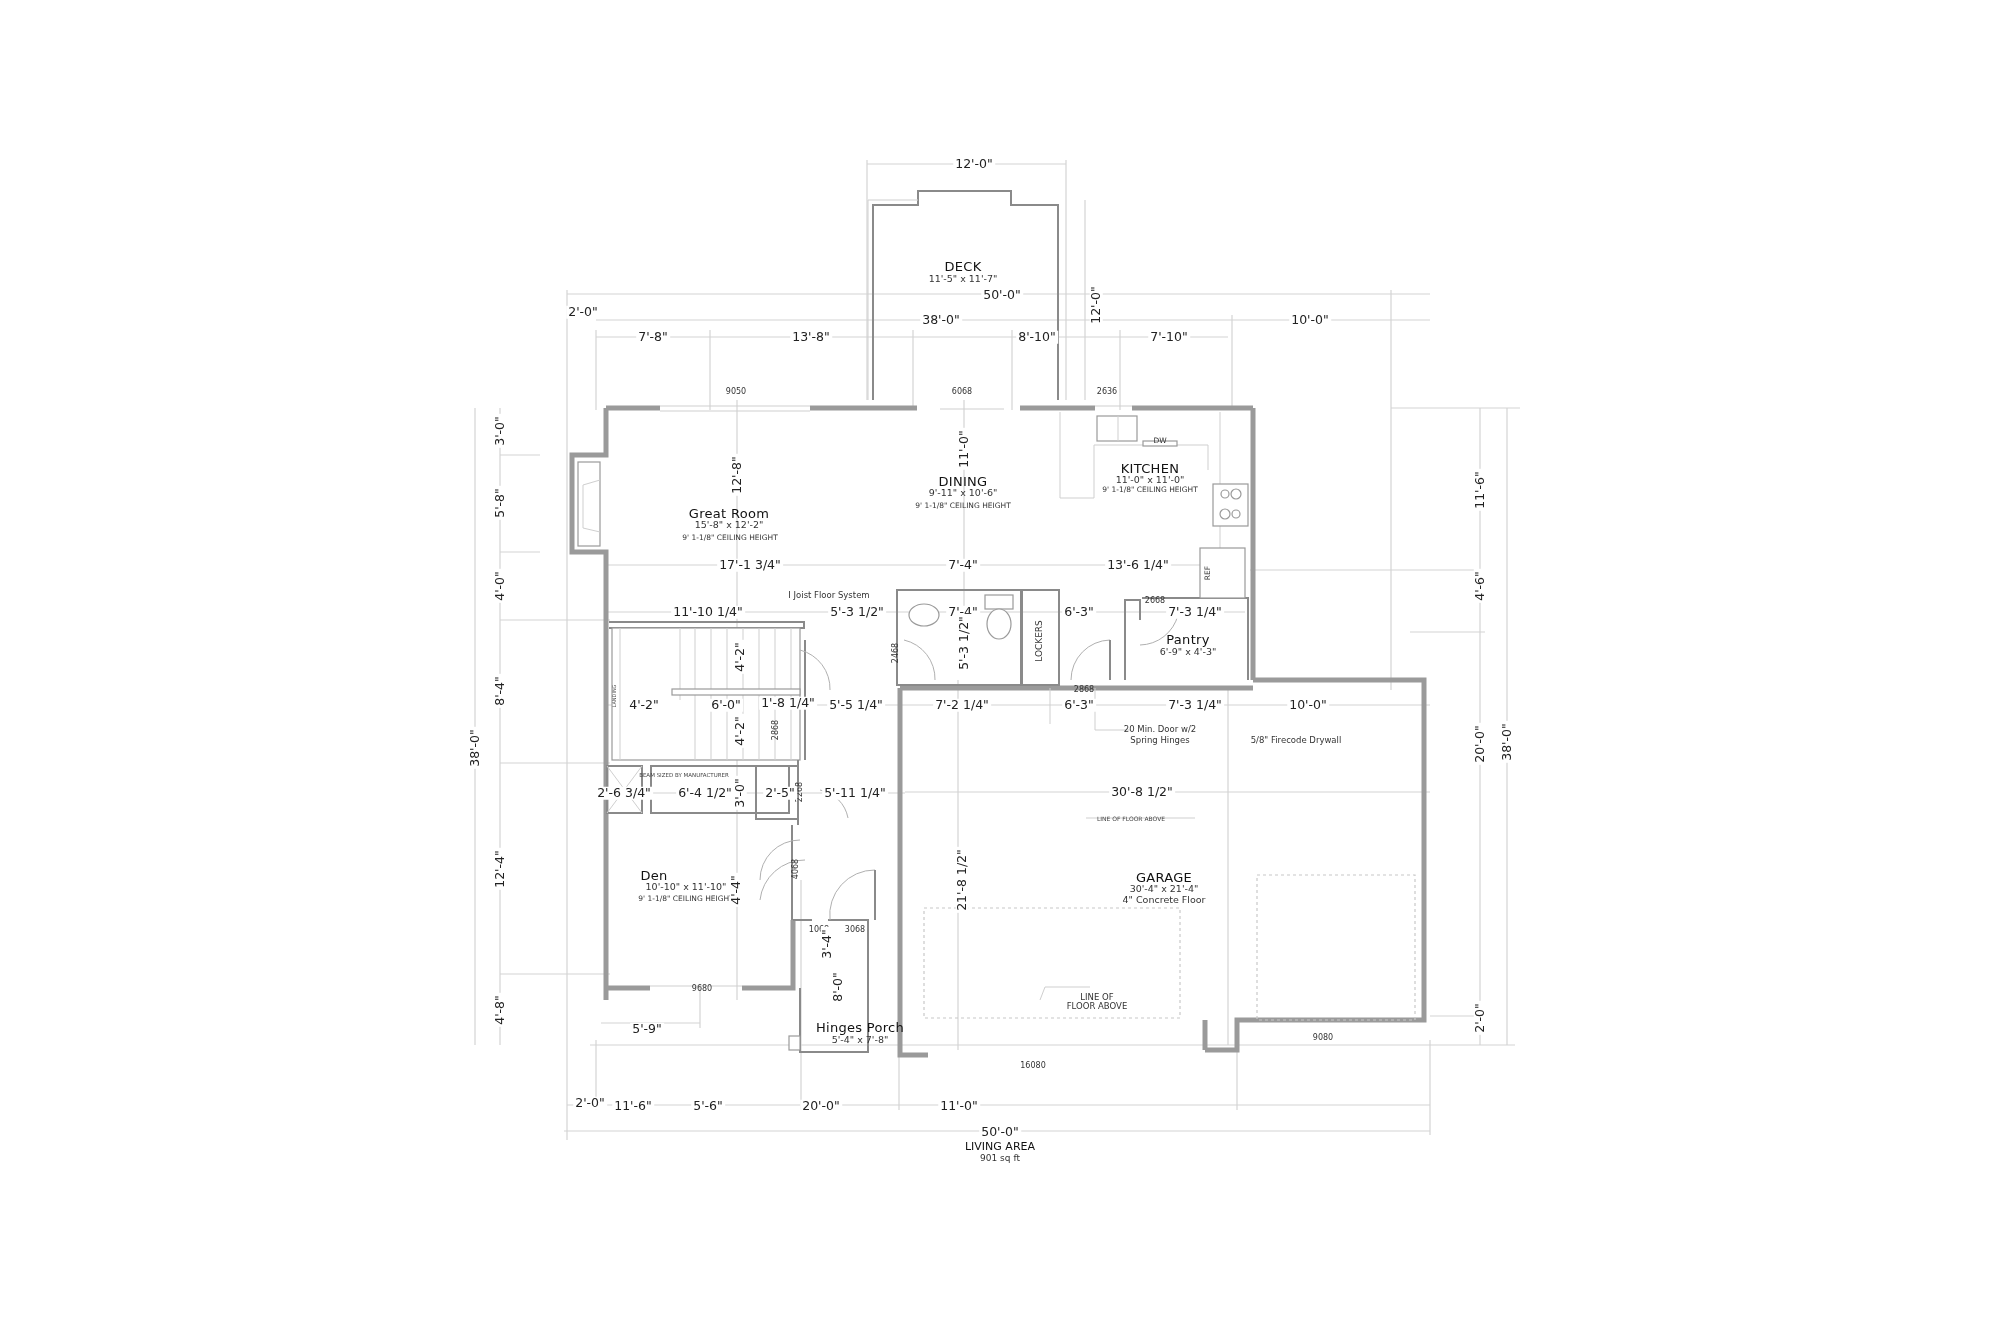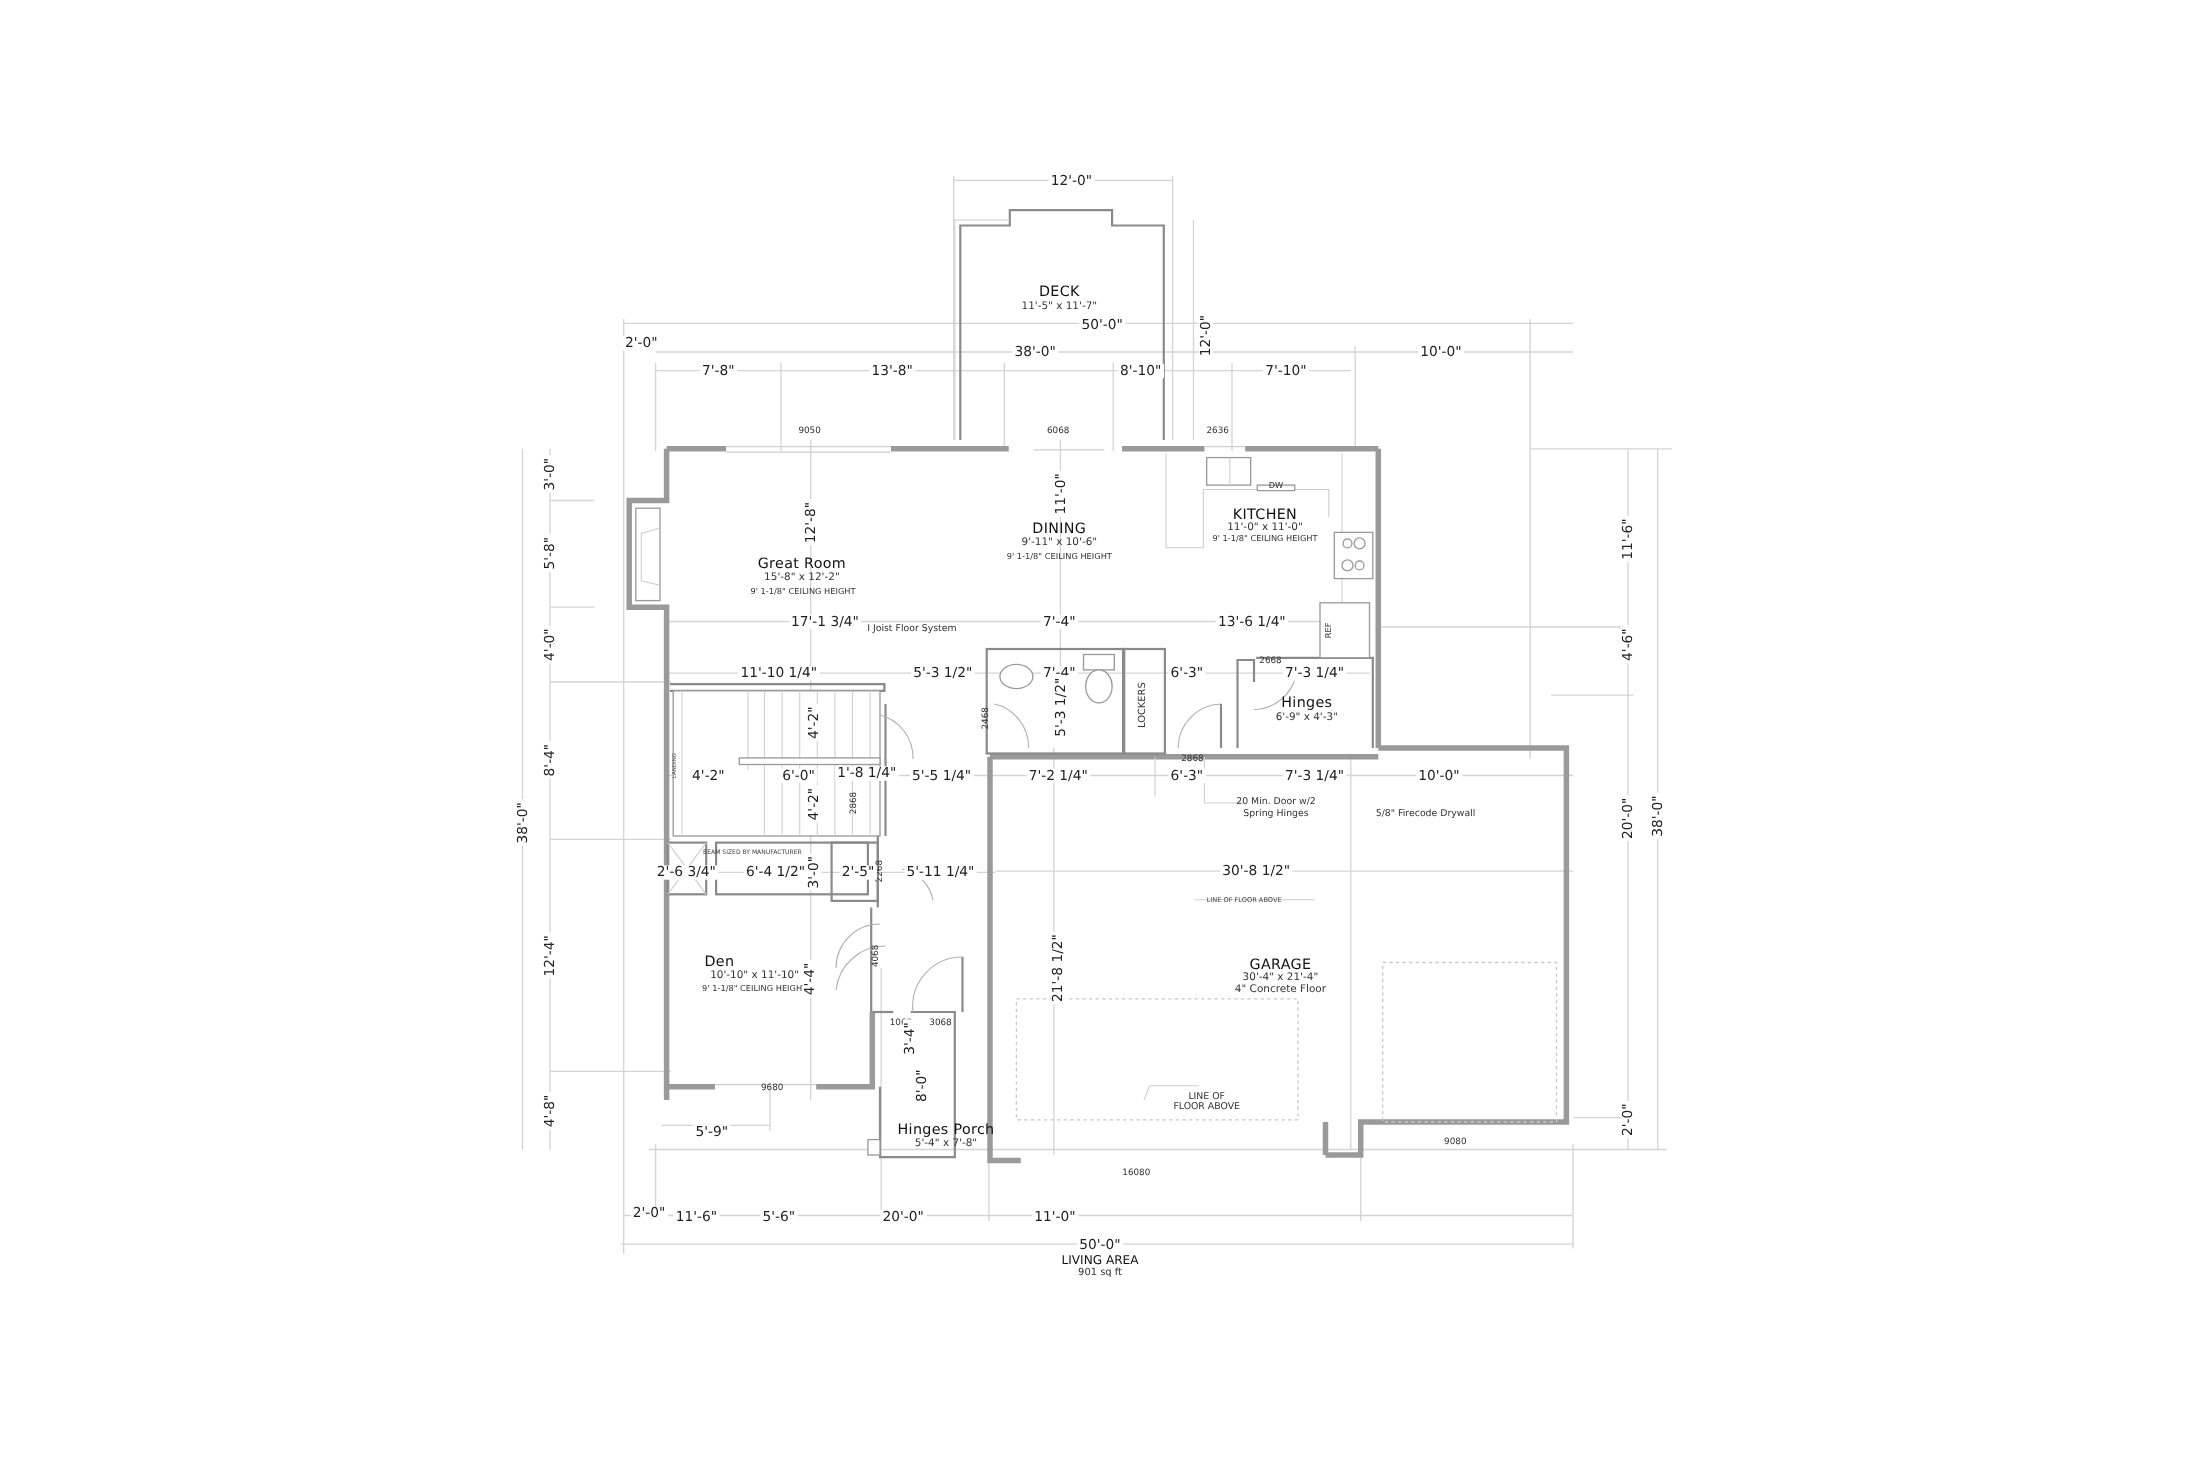--- a/index.html
+++ b/index.html
@@ -204,39 +204,39 @@
   <div class="lbl room" style="left:963px;top:481px">DINING</div>
   <div class="lbl sub" style="left:963px;top:493px">9'-11" x 10'-6"</div>
   <div class="lbl tiny" style="left:963px;top:506px">9' 1-1/8" CEILING HEIGHT</div>
 
   <div class="lbl room" style="left:1150px;top:468px">KITCHEN</div>
   <div class="lbl sub" style="left:1150px;top:480px">11'-0" x 11'-0"</div>
   <div class="lbl tiny" style="left:1150px;top:490px">9' 1-1/8" CEILING HEIGHT</div>
   <div class="lbl tiny" style="left:1160px;top:441px">DW</div>
   <div class="lbl tiny vdim" style="left:1208px;top:573px">REF</div>
 
-  <div class="lbl room" style="left:1188px;top:639px">Hinges</div>
+  <div class="lbl room" style="left:1188px;top:639px">Pantry</div>
   <div class="lbl sub" style="left:1188px;top:652px">6'-9" x 4'-3"</div>
 
   <div class="lbl tag vdim" style="left:1039px;top:641px;font-size:9px">LOCKERS</div>
 
   <div class="lbl room" style="left:654px;top:875px">Den</div>
   <div class="lbl sub" style="left:686px;top:887px">10'-10" x 11'-10"</div>
   <div class="lbl tiny" style="left:686px;top:899px">9' 1-1/8" CEILING HEIGHT</div>
 
   <div class="lbl room" style="left:1164px;top:877px">GARAGE</div>
   <div class="lbl sub" style="left:1164px;top:889px">30'-4" x 21'-4"</div>
   <div class="lbl sub" style="left:1164px;top:900px">4" Concrete Floor</div>
 
   <div class="lbl room" style="left:860px;top:1027px">Hinges Porch</div>
   <div class="lbl sub" style="left:860px;top:1040px">5'-4" x 7'-8"</div>
 </div>
 
 <div>
-  <div class="lbl note" style="left:829px;top:572px">I Joist Floor System</div>
+  <div class="lbl note" style="left:829px;top:595px">I Joist Floor System</div>
   <div class="lbl" style="left:684px;top:776px;font-size:5.5px;color:#444">BEAM SIZED BY MANUFACTURER</div>
   <div class="lbl note" style="left:1160px;top:729px">20 Min. Door w/2</div>
   <div class="lbl note" style="left:1160px;top:740px">Spring Hinges</div>
   <div class="lbl note" style="left:1296px;top:740px">5/8" Firecode Drywall</div>
   <div class="lbl" style="left:1131px;top:819px;font-size:6px;color:#444">LINE OF FLOOR ABOVE</div>
   <div class="lbl note" style="left:1097px;top:997px">LINE OF</div>
   <div class="lbl note" style="left:1097px;top:1006px">FLOOR ABOVE</div>
   <div class="lbl vdim" style="left:614px;top:696px;font-size:5px;color:#555">LANDING</div>
 </div>
 

